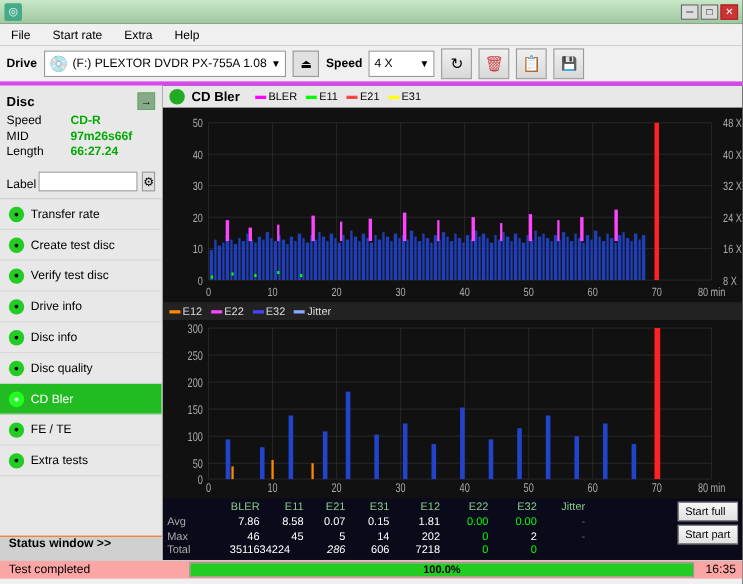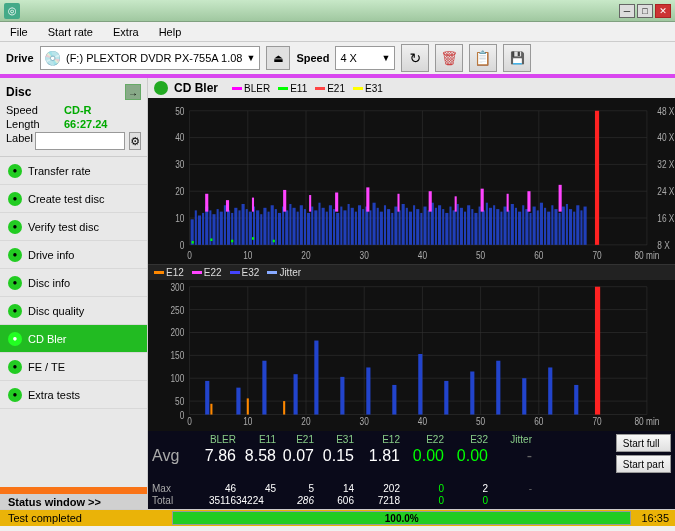--- a/index.html
+++ b/index.html
@@ -83,21 +83,21 @@
       display: flex;
       justify-content: space-between;
       align-items: center;
       margin-bottom: 4px;
     }
     .disc-title { font-weight: bold; font-size: 12px; }
     .disc-arrow { width: 16px; height: 16px; background: #88aa88; border: 1px solid #66aa66; display: flex; align-items: center; justify-content: center; cursor: pointer; font-size: 10px; }
     .disc-info-row { display: flex; margin-bottom: 2px; }
     .disc-info-key { width: 58px; color: #000; font-size: 11px; }
     .disc-info-val { color: #00aa00; font-size: 11px; font-weight: bold; }
-    .disc-label-row { display: flex; align-items: flex-start; margin-top: 2px; }
+    .disc-label-row { display: flex; align-items: flex-end; margin-top: 12px; }
     .disc-label-input { border: 1px solid #999; background: white; width: 90px; height: 18px; font-size: 10px; }
     .disc-label-icon { width: 18px; height: 18px; background: #e0e0e0; border: 1px solid #999; margin-left: 4px; display: flex; align-items: center; justify-content: center; cursor: pointer; }
     
     .sidebar-nav { flex: 1; overflow: hidden; }
     .sidebar-item {
       display: flex;
       align-items: center;
       height: 28px;
       padding: 0 8px;
       cursor: pointer;
@@ -106,23 +106,23 @@
     }
     .sidebar-item.active { background: #22bb22; color: white; }
     .sidebar-item-icon { width: 14px; height: 14px; border-radius: 50%; display: flex; align-items: center; justify-content: center; font-size: 8px; flex-shrink: 0; }
     .sidebar-item-icon.green { background: #22cc22; }
     .sidebar-item-text { font-size: 11px; }
     .sidebar-item.active .sidebar-item-text { color: white; }
     
     .status-window-bar {
       height: 22px;
       background: #d0d0d0;
-      border-top: 7px solid #f97316;
-      display: flex;
-      align-items: center;
+      border-top: 1px solid #f97316;
+      display: flex;
+      align-items: flex-start;
       padding: 0 8px;
       font-size: 11px;
       font-weight: bold;
       cursor: pointer;
     }
     
     
     .main-content {
       flex: 1;
       background: #1a1a1a;
@@ -151,21 +151,21 @@
       background: #111;
     }
     .chart-upper { flex: 1; position: relative; }
     .chart-lower { flex: 1; position: relative; border-top: 1px solid #333; }
     
     .chart-svg { width: 100%; height: 100%; }
     
     
     .status-bar {
       height: 17px;
-      background: #eab308;
+      background: #fca5a5;
       border-top: 1px solid #ccc;
       display: flex;
       align-items: center;
       padding: 0;
     }
     .status-text {
       padding: 0 8px;
       font-size: 11px;
       color: #000;
       flex: 0 0 auto;
@@ -257,20 +257,24 @@
   <div class="sidebar">
 
     <div class="disc-panel">
       <div class="disc-header">
         <span class="disc-title">Disc</span>
         <div class="disc-arrow">→</div>
       </div>
       <div class="disc-info-row">
         <span class="disc-info-key">Speed</span>
         <span class="disc-info-val">CD-R</span>
+      </div>
+      <div class="disc-info-row">
+        <span class="disc-info-key">MID</span>
+        <span class="disc-info-val">97m26s66f</span>
       </div>
       <div class="disc-info-row">
         <span class="disc-info-key">Length</span>
         <span class="disc-info-val">66:27.24</span>
       </div>
       <div class="disc-label-row">
         <span class="disc-info-key">Label</span>
         <input class="disc-label-input" type="text" style="">
         <div class="disc-label-icon">⚙</div>
       </div>
@@ -637,21 +641,21 @@
           <span style="color:#88cc88; text-align:right;">BLER</span>
           <span style="color:#88cc88; text-align:right;">E11</span>
           <span style="color:#88cc88; text-align:right;">E21</span>
           <span style="color:#88cc88; text-align:right;">E31</span>
           <span style="color:#88cc88; text-align:right;">E12</span>
           <span style="color:#88cc88; text-align:right;">E22</span>
           <span style="color:#88cc88; text-align:right;">E32</span>
           <span style="color:#88cc88; text-align:right;">Jitter</span>
         </div>
 
-        <div style="display:grid; grid-template-columns:38px 46px 40px 38px 40px 46px 44px 44px 44px; font-size:16px; margin-bottom:18px;">
+        <div style="display:grid; grid-template-columns:38px 46px 40px 38px 40px 46px 44px 44px 44px; font-size:10px; margin-bottom:3px;">
           <span style="color:#aaa;">Avg</span>
           <span style="color:#fff; text-align:right;">7.86</span>
           <span style="color:#fff; text-align:right;">8.58</span>
           <span style="color:#fff; text-align:right;">0.07</span>
           <span style="color:#fff; text-align:right;">0.15</span>
           <span style="color:#fff; text-align:right;">1.81</span>
           <span style="color:#00ff00; text-align:right;">0.00</span>
           <span style="color:#00ff00; text-align:right;">0.00</span>
           <span style="color:#666; text-align:right;">-</span>
         </div>

